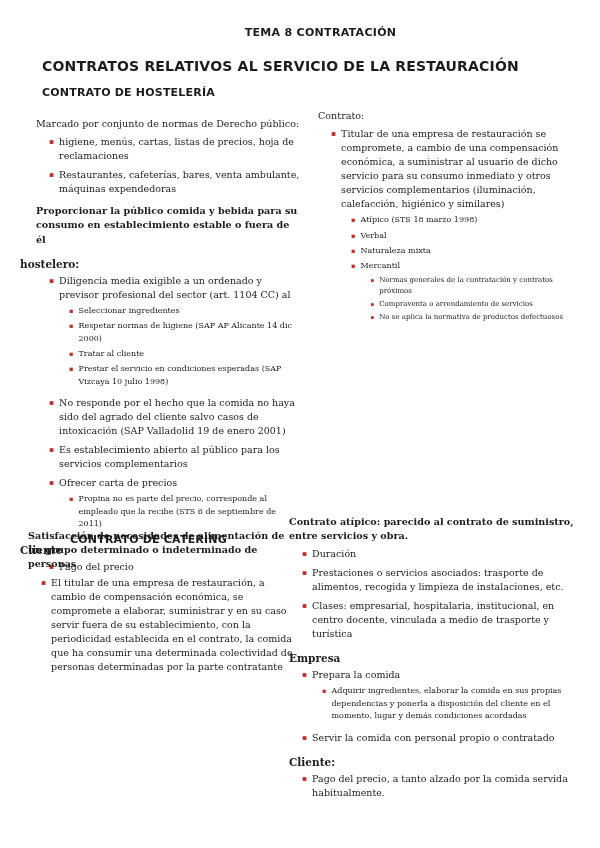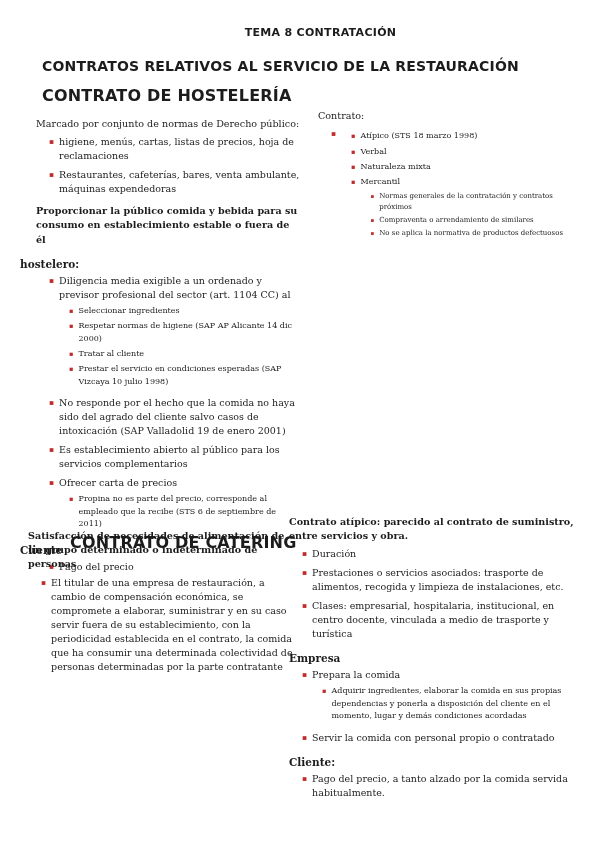--- a/index.html
+++ b/index.html
@@ -10,21 +10,21 @@
   }
   .doc-title{
     position:absolute; top:26px; left:0; right:0; text-align:center;
     font-family:"DejaVu Sans", sans-serif; font-weight:700; font-size:11px; letter-spacing:.3px;margin-left:41px;
   }
   .h1{
     position:absolute; top:58px; left:42px;
     font-family:"DejaVu Sans", sans-serif; font-weight:700; font-size:14px; letter-spacing:.2px;
   }
   .h2{
-    position:absolute; font-family:"DejaVu Sans", sans-serif; font-weight:700; font-size:16px; letter-spacing:.2px;
+    position:absolute; font-family:"DejaVu Sans", sans-serif; font-weight:700; font-size:11px; letter-spacing:.2px;
   }
   .h2.hosteleria{ top:86px; left:42px; }
   .h2.catering{ top:489px; left:70px;margin-top:44px; }
 
   .col{ position:absolute; }
   #host-left { left:36px;  top:109px; width:266px; }
   #host-right{ left:318px; top:101px; width:264px; }
   #cat-left  { left:28px;  top:521px; width:268px; }
   #cat-right { left:289px; top:507px; width:298px; }
 
@@ -118,21 +118,21 @@
           <span class="marker">▪</span>
           <div class="bcontent"><span class="btxt">Pago del precio</span></div>
         </li>
       </ul>
     </div>
   <div class="col" id="host-right">
       <div class="para">Contrato:</div>
       <ul class="lvl1">
         <li>
           <span class="marker">▪</span>
-          <div class="bcontent"><ul class="lvl2">
+          <div class="bcontent"><span class="btxt">Titular de una empresa de restauración se compromete, a cambio de una compensación económica, a suministrar al usuario de dicho servicio para su consumo inmediato y otros servicios complementarios (iluminación, calefacción, higiénico y similares)</span><ul class="lvl2">
               <li>
                 <span class="marker">▪</span>
                 <div class="bcontent"><span class="btxt">Atípico (STS 18 marzo 1998)</span></div>
               </li>
               <li>
                 <span class="marker">▪</span>
                 <div class="bcontent"><span class="btxt">Verbal</span></div>
               </li>
               <li>
                 <span class="marker">▪</span>
@@ -140,21 +140,21 @@
               </li>
               <li>
                 <span class="marker">▪</span>
                 <div class="bcontent"><span class="btxt">Mercantil</span><ul class="lvl3">
                     <li>
                       <span class="marker">▪</span>
                       <div class="bcontent"><span class="btxt">Normas generales de la contratación y contratos próximos</span></div>
                     </li>
                     <li>
                       <span class="marker">▪</span>
-                      <div class="bcontent"><span class="btxt">Compraventa o arrendamiento de similares</span></div>
+                      <div class="bcontent"><span class="btxt">Compraventa o arrendamiento de servicios</span></div>
                     </li>
                     <li>
                       <span class="marker">▪</span>
                       <div class="bcontent"><span class="btxt">No se aplica la normativa de productos defectuosos</span></div>
                     </li>
                   </ul></div>
               </li>
             </ul></div>
         </li>
       </ul>

